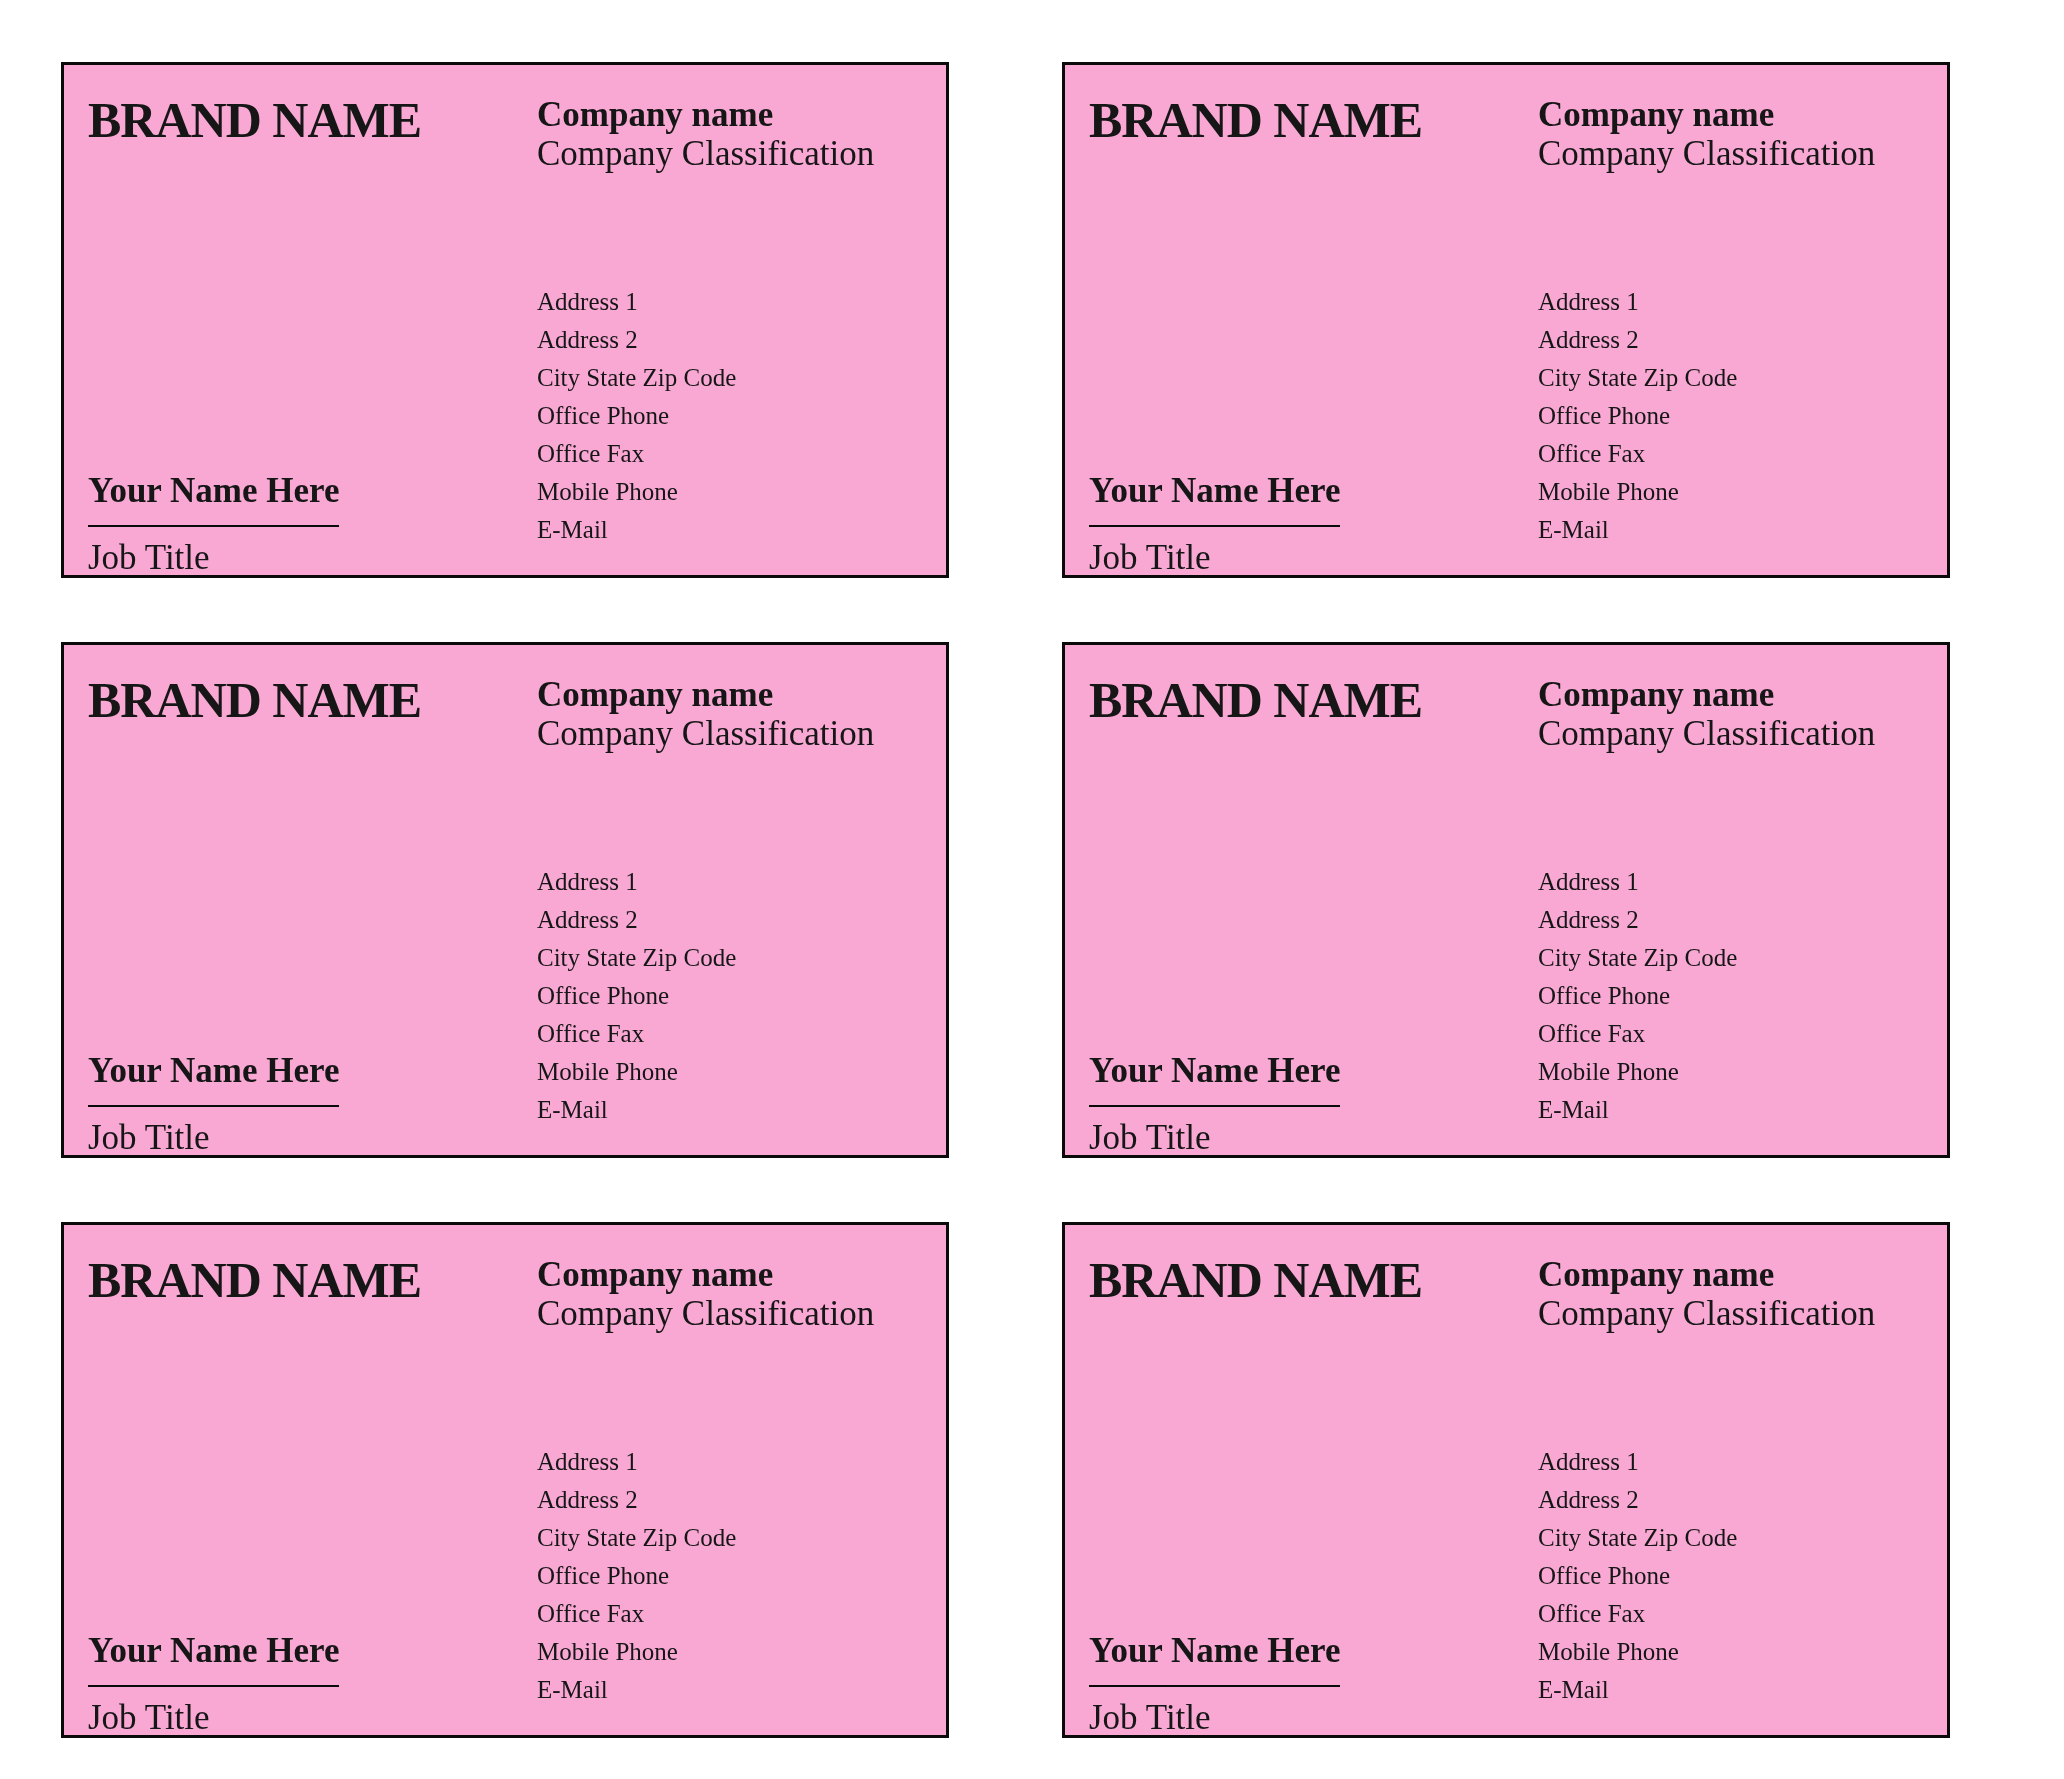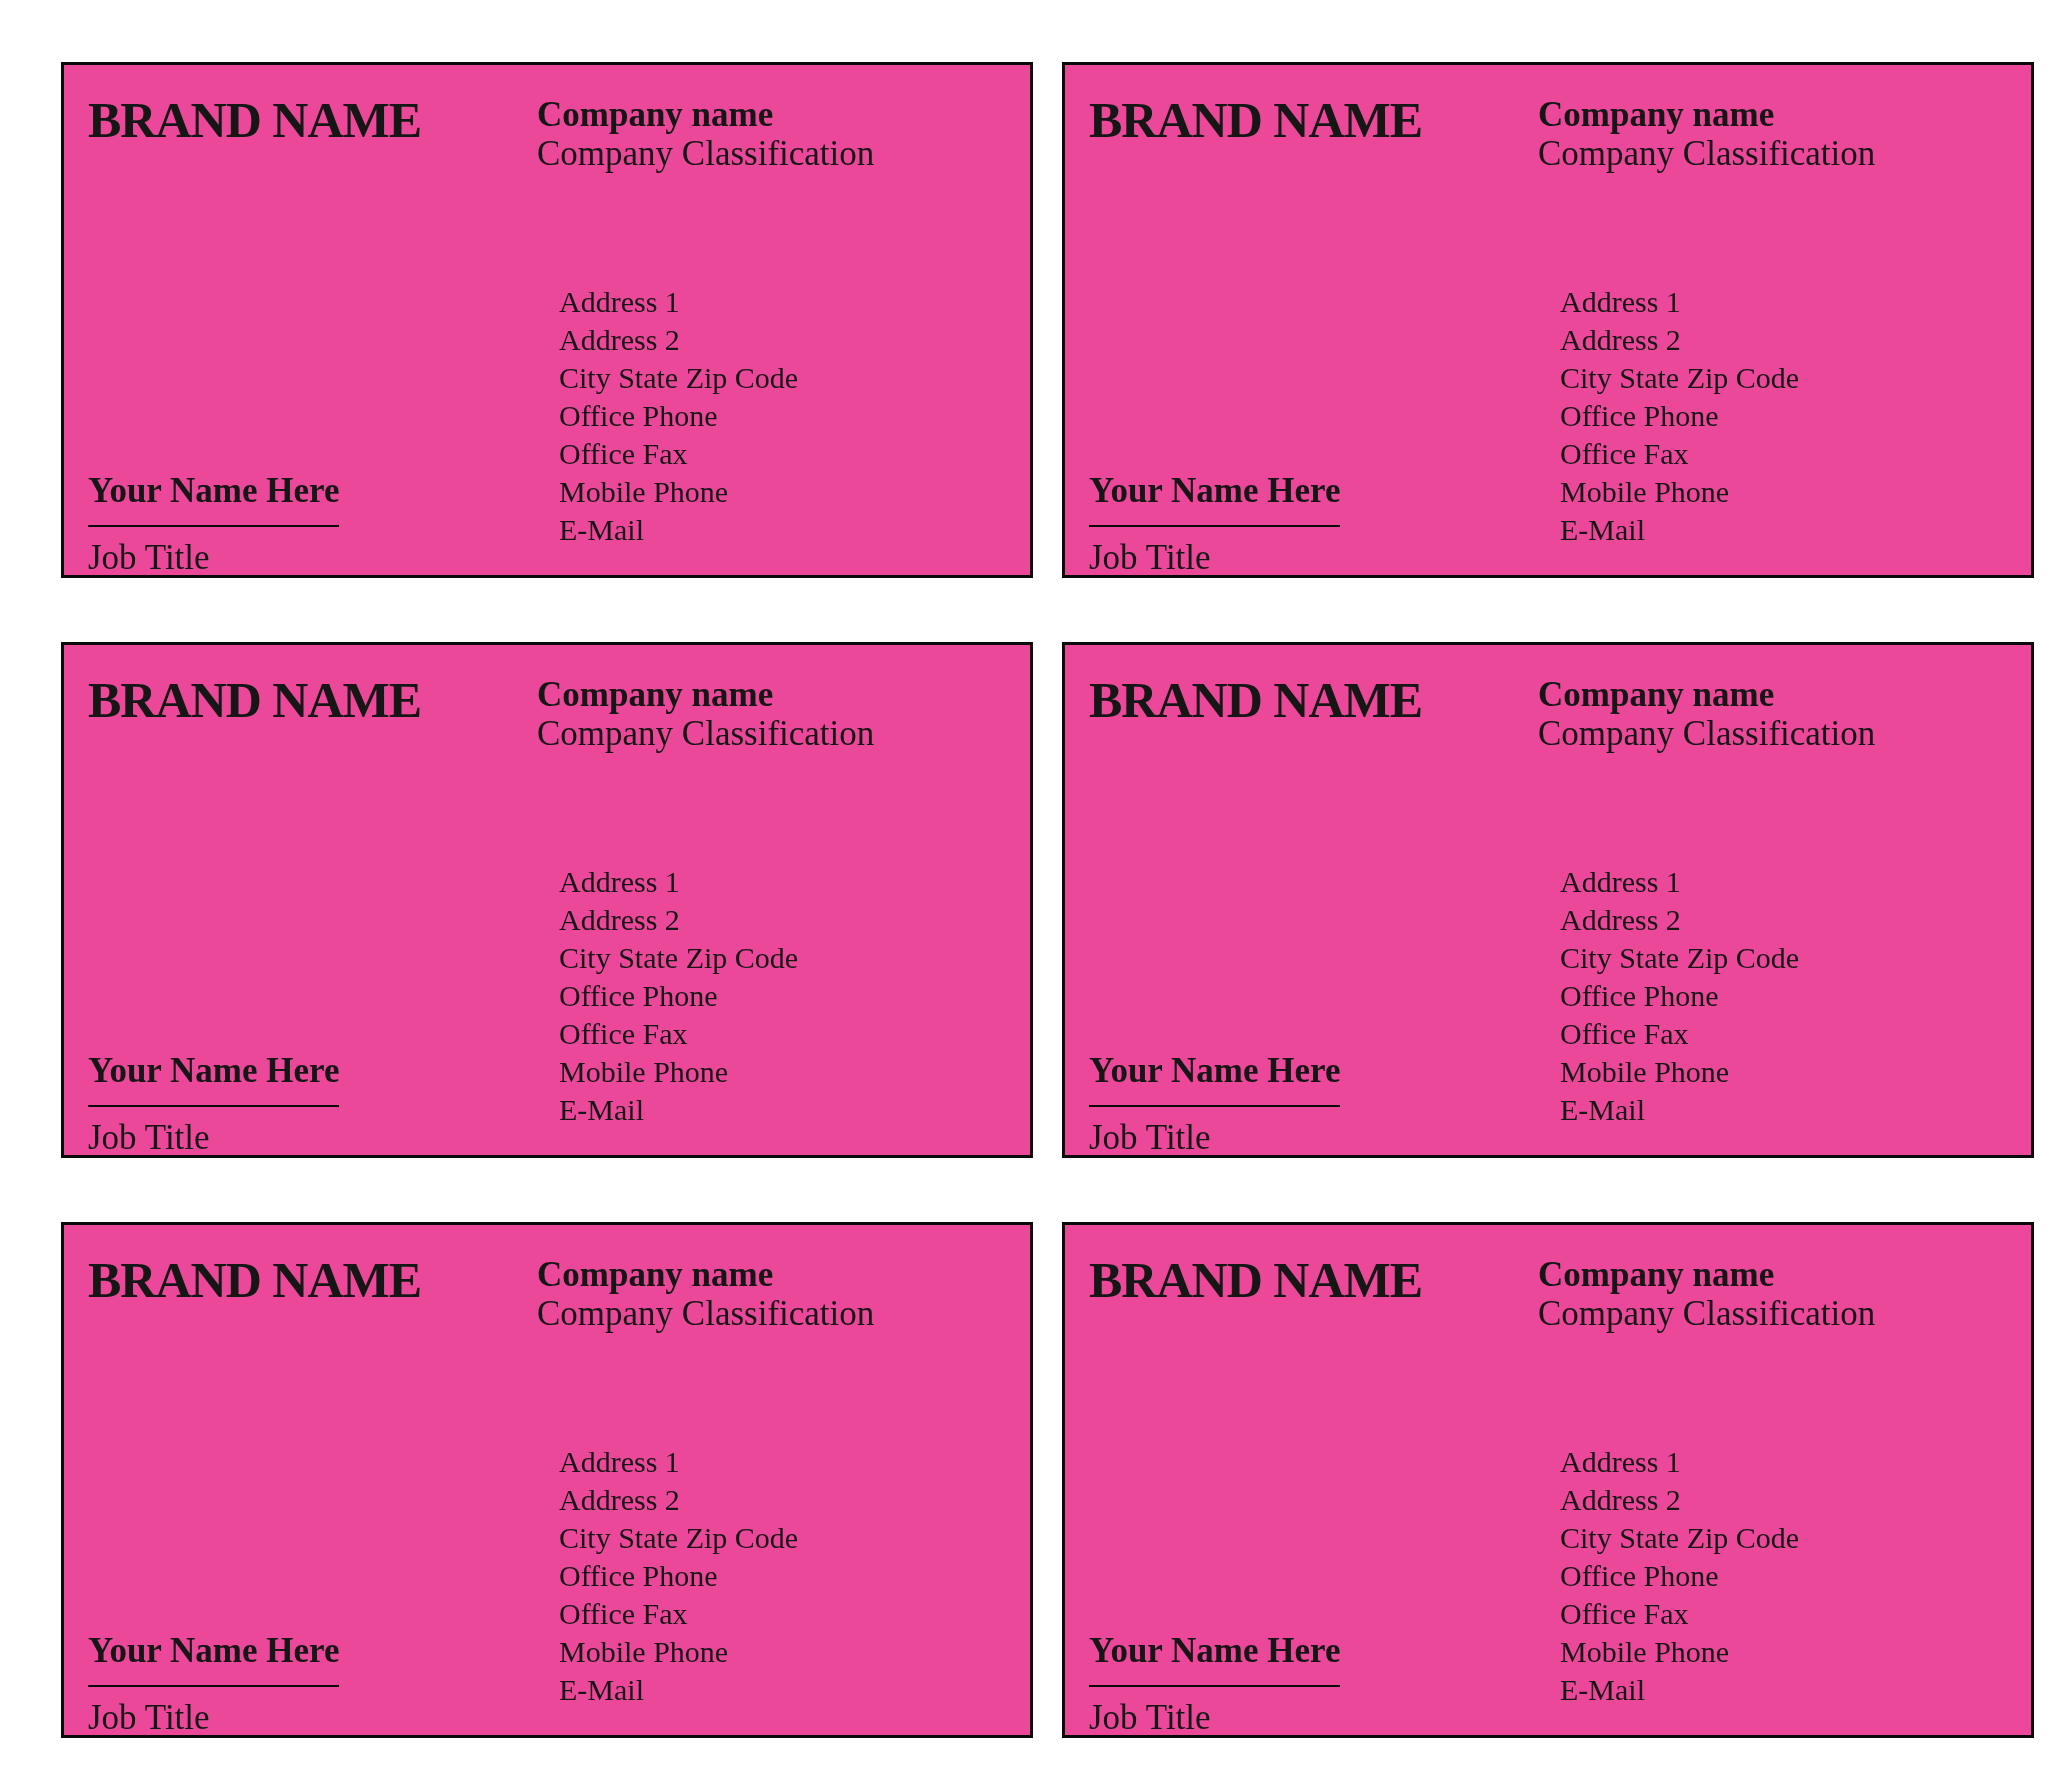--- a/index.html
+++ b/index.html
@@ -21,24 +21,24 @@
     top: 62px;
     display: grid;
     grid-template-columns: 956px 956px;
     grid-auto-rows: 516px;
     column-gap: 45px;
     row-gap: 64px;
   }
   .card {
     position: relative;
     box-sizing: border-box;
-    width: 972px;
+    width: 888px;
     height: 516px;
     border: 3.9px solid #0a0a0a;
-    background: #ec4899;
+    background: #f9a8d4;
   }
   .brand {
     position: absolute;
     left: 24px;
     top: 28px;
     font-size: 50px;
     line-height: 54px;
     font-weight: bold;
     letter-spacing: -1px;
     white-space: nowrap;
@@ -47,23 +47,23 @@
     position: absolute;
     left: 473px;
     top: 30px;
     font-size: 35px;
     line-height: 39px;
     white-space: nowrap;
   }
   .company-name { font-weight: bold; }
   .address-block {
     position: absolute;
-    left: 495px;
+    left: 473px;
     top: 218px;
-    font-size: 30px;
+    font-size: 25px;
     line-height: 38px;
     white-space: nowrap;
   }
   .person-block {
     position: absolute;
     left: 24px;
     top: 406px;
     font-size: 35px;
     line-height: 39px;
     white-space: nowrap;

